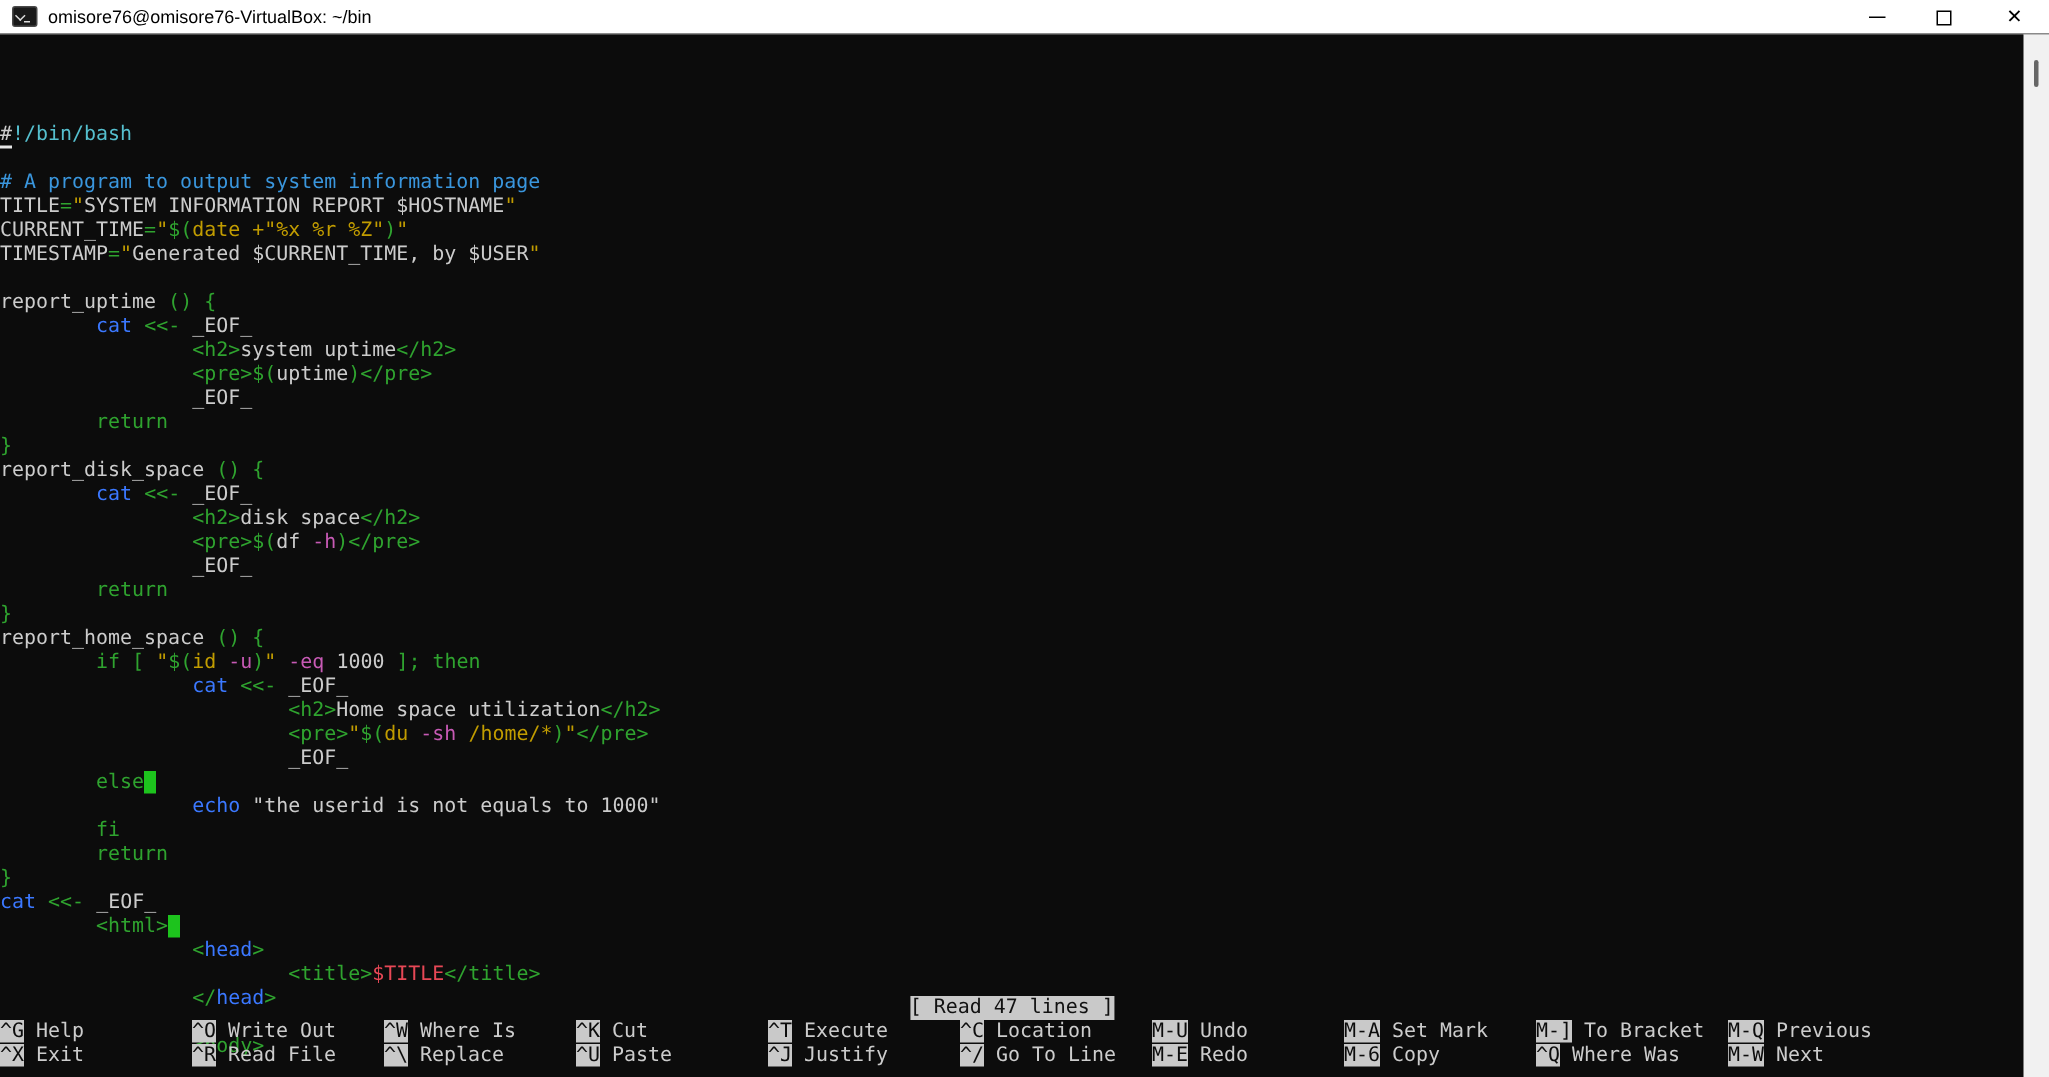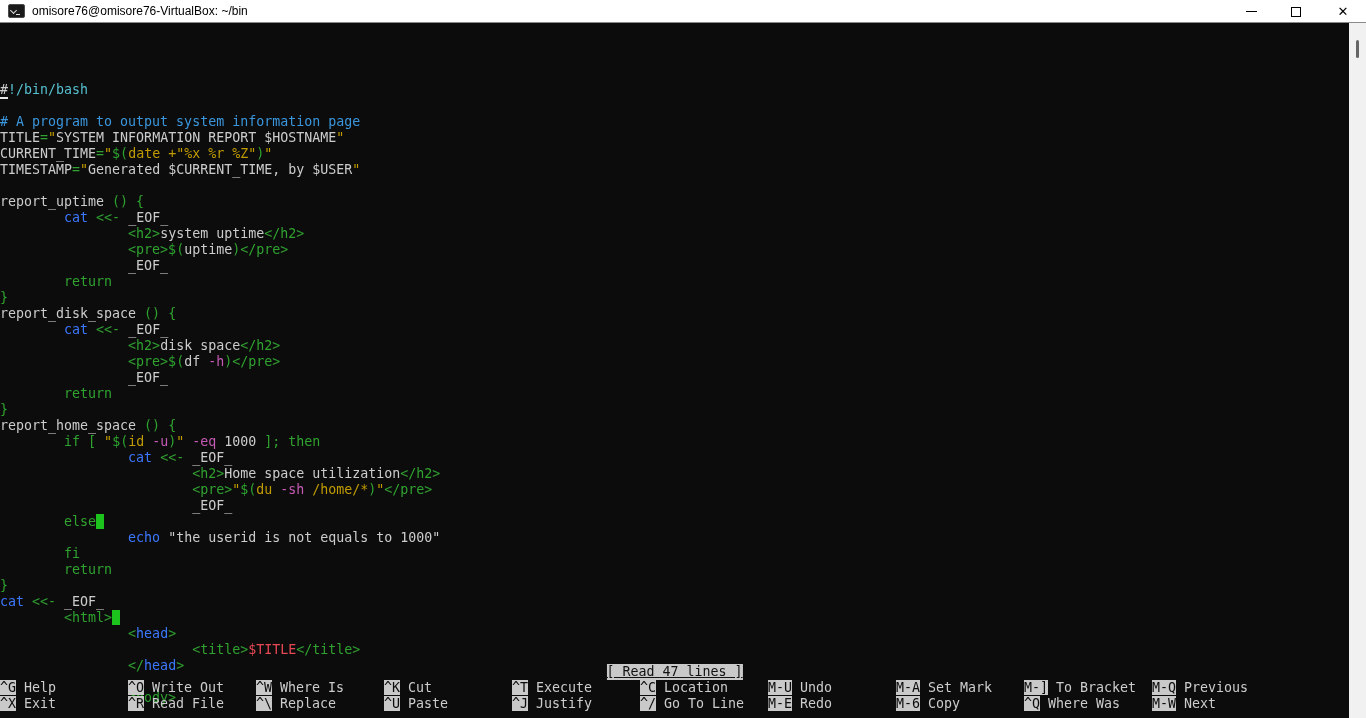--- a/index.html
+++ b/index.html
@@ -24,21 +24,21 @@
   
   .term{position:absolute;top:23px;left:0;width:1349px;height:695px;background:#0c0c0c;}
   .mono{font-size:13.3px;line-height:16px;white-space:pre;}
   .nano-bar{position:absolute;top:1px;left:0;width:100%;height:16px;background:#c9c9c9;color:#111;}
   .nano-app{position:absolute;left:16px;top:0;}
   .nano-file{position:absolute;left:0;top:0;width:100%;text-align:center;font-weight:bold;}
   .code{position:absolute;top:19px;left:0;color:#cccccc;margin-top:40px;}
   .row{height:16px;}
   .cursor{border-bottom:2px solid #e8e8e8;}
   .statusbar{position:absolute;bottom:38px;left:50%;transform:translateX(-50%);
-             height:16px;background:#c9c9c9;color:#111;text-decoration:underline;}
+             height:16px;background:#c9c9c9;color:#111;}
   .menu{position:absolute;bottom:6px;left:0;width:1279px;height:32px;color:#cccccc;}
   .menu-row{height:16px;}
   .menu-item{display:inline-block;width:128px;vertical-align:top;}
   .menu-key{background:#c9c9c9;color:#0c0c0c;}
   
   .scrollbar{position:absolute;top:23px;right:0;width:17px;height:695px;background:#f1f1f1;}
   .scroll-thumb{position:absolute;top:17px;left:7px;width:3px;height:18px;background:#666;border-radius:2px;}
 </style>
 </head>
 <body>

